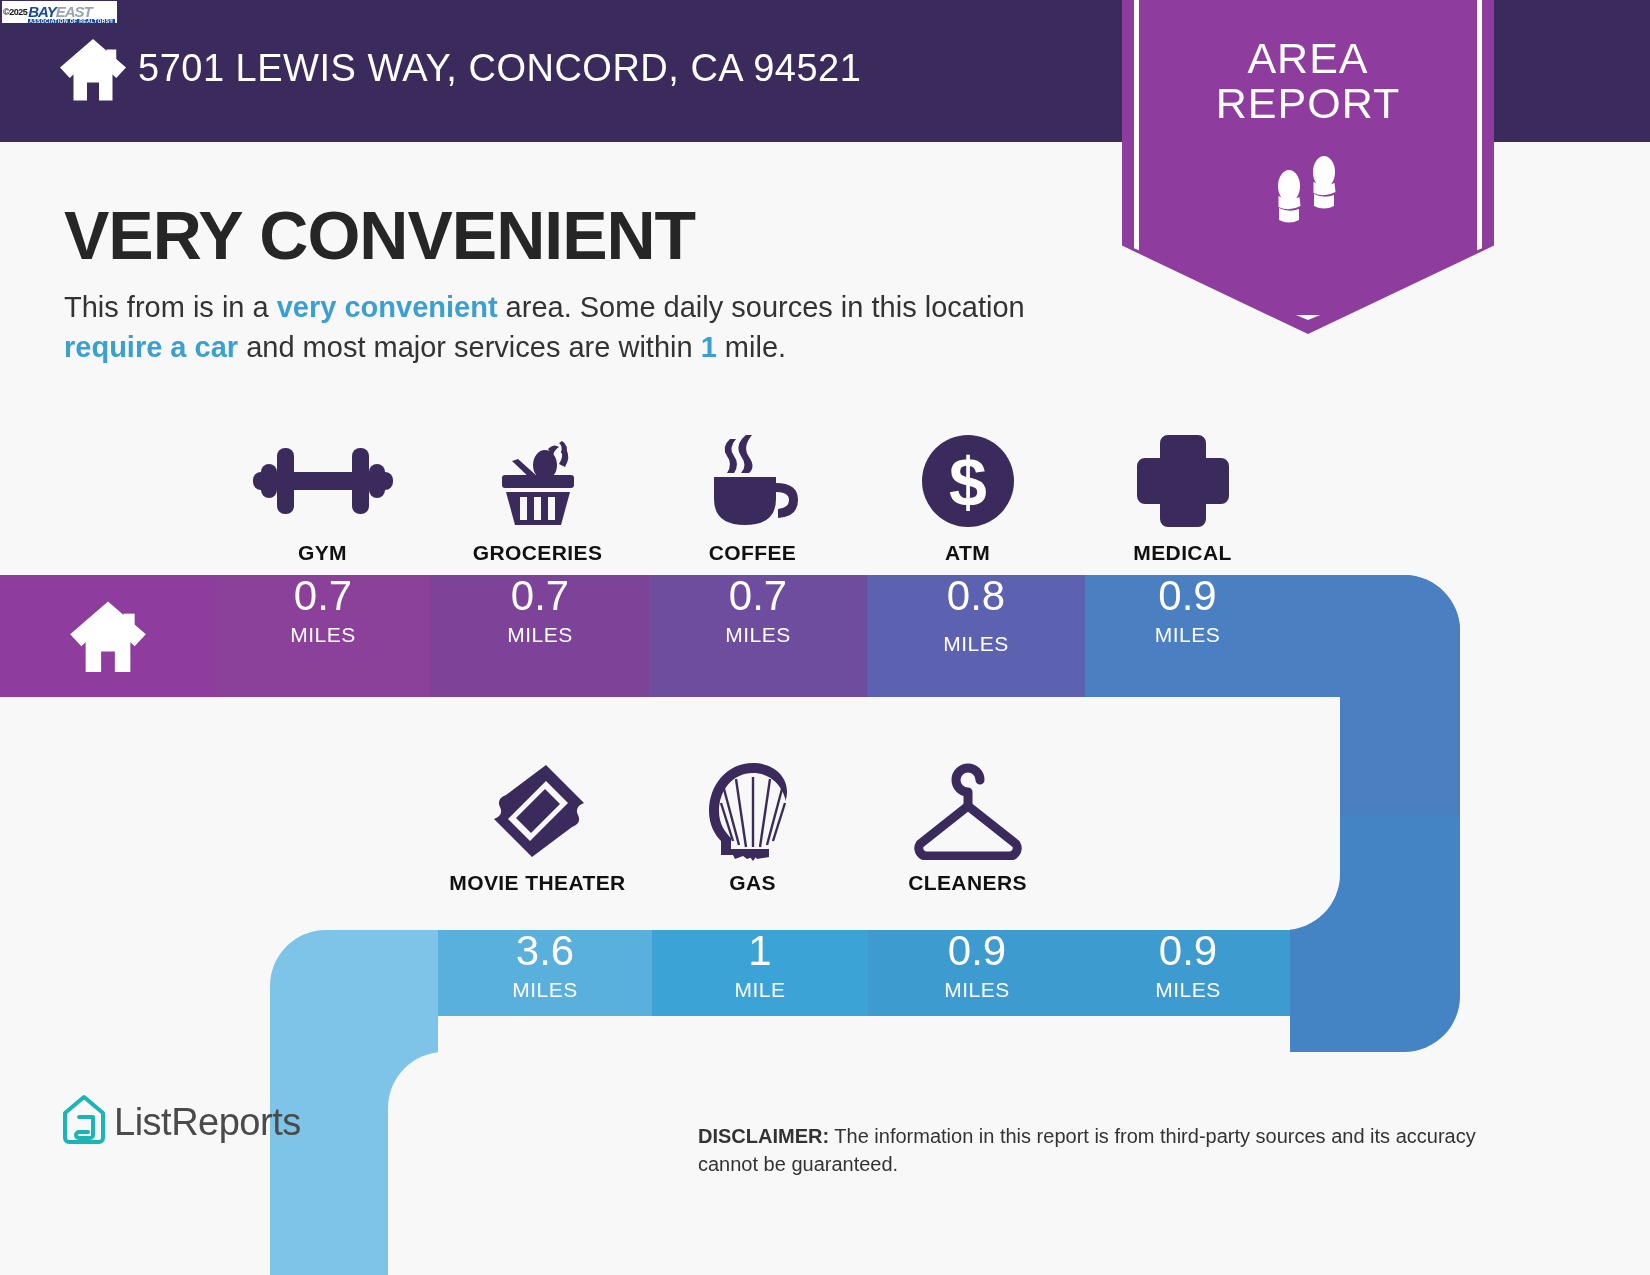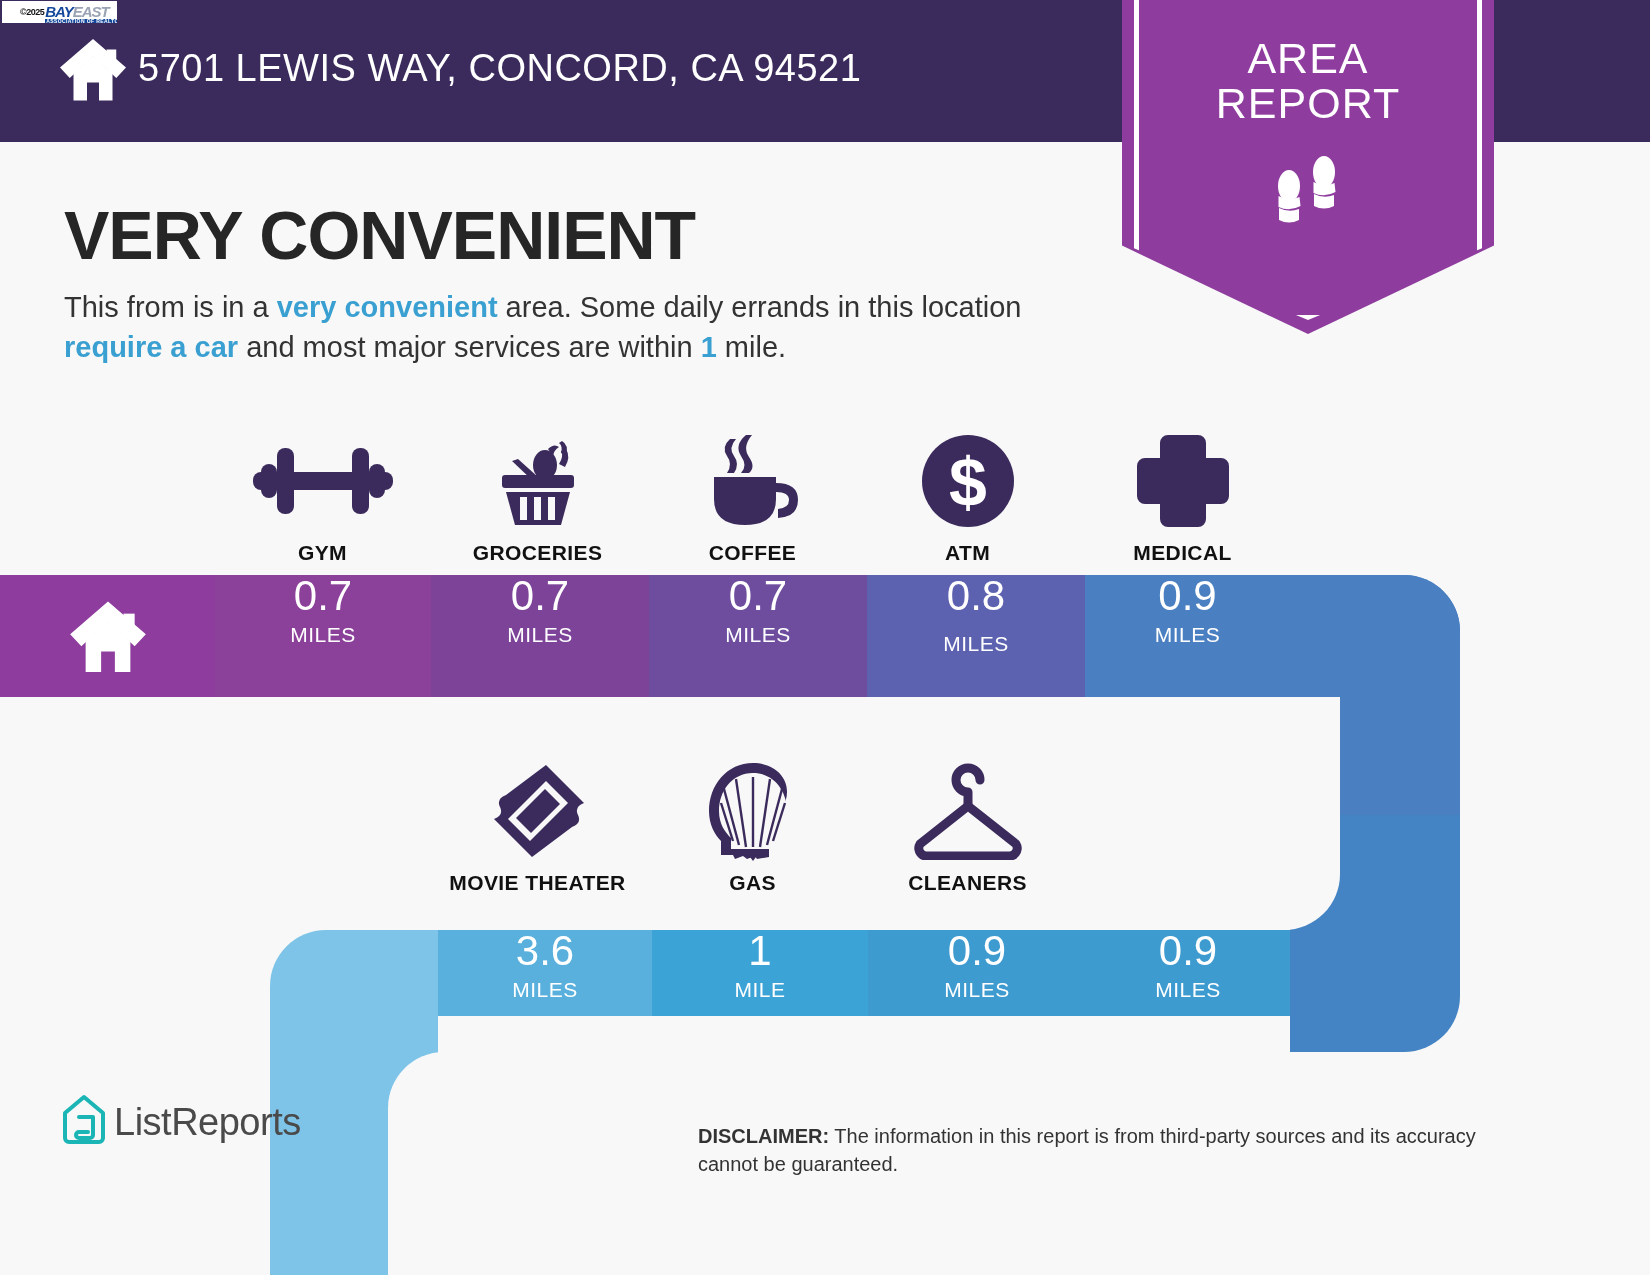--- a/index.html
+++ b/index.html
@@ -19,21 +19,21 @@
   }
   #mls-logo {
     position: absolute; left: 2px; top: 1px;
     width: 115px; height: 22px;
     background: #ffffff;
     display: flex; align-items: center;
     overflow: hidden;
   }
   #mls-copy {
     font-size: 9px; font-weight: bold; color: #111;
-    letter-spacing: -0.5px; padding-left: 18px; line-height: 1;
+    letter-spacing: -0.5px; padding-left: 1px; line-height: 1;
   }
   #mls-mark { position: relative; margin-left: 1px; line-height: 1; }
   #mls-bay {
     font-family: "Liberation Sans", sans-serif;
     font-size: 15px; font-weight: bold; font-style: italic;
     color: #14489b; letter-spacing: -1px;
   }
   #mls-east {
     font-size: 15px; font-weight: bold; font-style: italic;
     color: #9aa3b4; letter-spacing: -1px;
@@ -225,21 +225,21 @@
         <path d="M43.5 28 q10 6 21 1 l1 9 q-11 6 -22 1 z"></path>
         <path d="M44 40 q10 5 20 1 l0 11 q-10 5 -20 0 z"></path>
       </g>
     </svg>
   </div>
 </div>
 
 <div id="headline">VERY CONVENIENT</div>
 
 <div id="subtext">
-  <span>This from is in a </span><span class="hl">very convenient</span><span> area. Some daily errands in this location </span><span class="hl">require a car</span><span> and most major services are within </span><span class="hl">1</span><span> mile.</span>
+  <span>This from is in a </span><span class="hl">very convenient</span><span> area. Some daily sources in this location </span><span class="hl">require a car</span><span> and most major services are within </span><span class="hl">1</span><span> mile.</span>
 </div>
 
 <div id="icon-row-1" class="icon-row">
 
   <div class="icon-cell">
     <div class="icon-art">
       <svg width="140" height="86" viewBox="0 0 140 86">
         <g fill="#3b2b5c">
           <rect x="24" y="10" width="17" height="66" rx="8"></rect>
           <rect x="99" y="10" width="17" height="66" rx="8"></rect>

